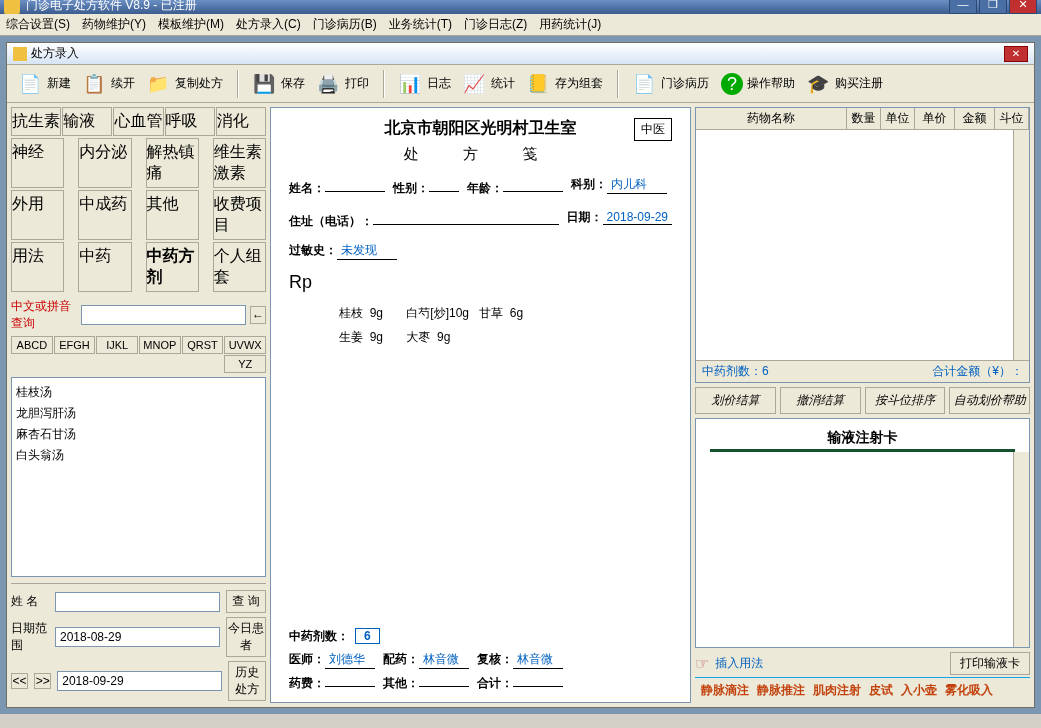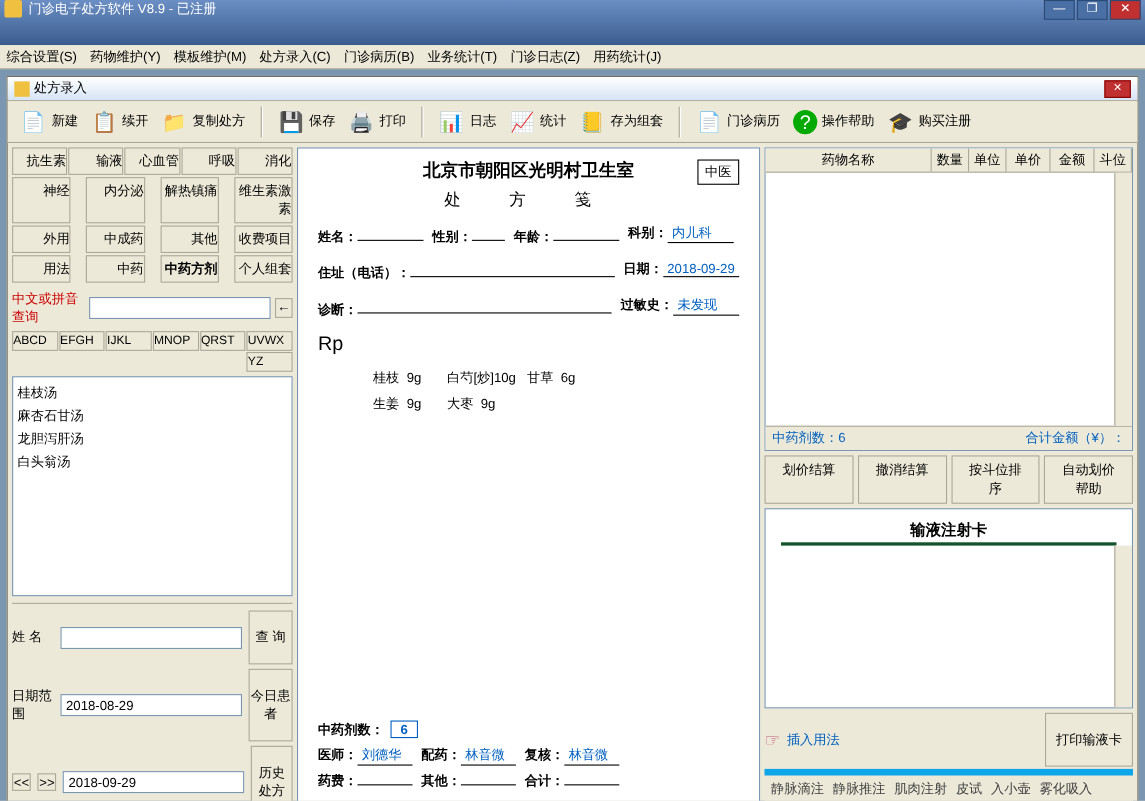--- a/index.html
+++ b/index.html
@@ -1,18 +1,18 @@
 <!DOCTYPE html>
 <html><head>
 <meta charset="utf-8">
 <style>
 * { box-sizing: border-box; margin: 0; padding: 0; font-family: "Microsoft YaHei", SimSun, sans-serif; font-size: 12px; }
 body { background: #d4d0c8; width: 1041px; height: 728px; overflow: hidden; }
 
-.titlebar { height: 41px; background: linear-gradient(#6b8fc4, #3b5c8e); display: flex; align-items: flex-start; padding: 0 4px; color: #fff; }
+.titlebar { height: 14px; background: linear-gradient(#6b8fc4, #3b5c8e); display: flex; align-items: flex-end; padding: 0 4px; color: #fff; }
 .titlebar .icon { width: 16px; height: 16px; background: #f0c040; border-radius: 2px; margin-right: 6px; }
 .titlebar .title { flex: 1; font-size: 12px; }
 .winbtns { display: flex; gap: 2px; }
 .winbtn { width: 28px; height: 18px; background: #4a6fa5; color: #fff; border: 1px solid #2a4a75; text-align: center; line-height: 14px; font-size: 11px; cursor: pointer; }
 .winbtn.close { background: #c03030; }
 
 .menubar { height: 22px; background: #ece9d8; border-bottom: 1px solid #aca899; display: flex; align-items: center; padding: 0 6px; gap: 12px; }
 .menubar span { cursor: pointer; }
 
 .workspace { padding: 6px; background: #7a96b0; height: calc(100% - 50px); }
@@ -25,40 +25,40 @@
 
 .toolbar { height: 38px; background: #ece9d8; border-bottom: 1px solid #aca899; display: flex; align-items: center; padding: 2px 8px; gap: 4px; }
 .tbtn { display: flex; align-items: center; gap: 4px; padding: 2px 4px; cursor: pointer; }
 .tbtn .ico { width: 24px; height: 24px; display: flex; align-items: center; justify-content: center; font-size: 18px; }
 .tsep { width: 2px; height: 28px; border-left: 1px solid #aca899; border-right: 1px solid #fff; margin: 0 6px; }
 
 .content { flex: 1; display: flex; gap: 4px; padding: 4px; overflow: hidden; }
 
 .left-panel { width: 255px; display: flex; flex-direction: column; gap: 2px; }
 .tabgrid { display: grid; grid-template-columns: repeat(5, 1fr); gap: 1px; }
-.tabbtn { background: #ece9d8; border: 1px solid #aca899; text-align: right; padding: 3px 0; cursor: pointer; font-size: 12px; }
+.tabbtn { background: #ece9d8; border: 1px solid #aca899; text-align: left; padding: 3px 0; cursor: pointer; font-size: 16px; }
 .cat-row { display: flex; gap: 14px; }
 .cat-row .tabbtn { flex: 1; }
 
 .search-row { display: flex; align-items: center; gap: 4px; margin-top: 4px; }
 .search-row .lbl { color: #c00; }
 .search-row input { flex: 1; border: 1px solid #7a96b0; height: 20px; padding: 0 4px; }
 .search-row .arrow { width: 20px; height: 18px; border: 1px solid #aca899; text-align: center; cursor: pointer; }
 
 .alpha-row { display: grid; grid-template-columns: repeat(6, 1fr); gap: 1px; margin-top: 2px; }
-.alpha { border: 1px solid #aca899; text-align: left; padding: 2px 0; font-size: 11px; cursor: pointer; }
+.alpha { border: 1px solid #aca899; text-align: center; padding: 2px 0; font-size: 11px; cursor: pointer; }
 
 .listbox { border: 1px solid #7a96b0; background: #fff; flex: 0 0 200px; padding: 4px; overflow-y: auto; margin-top: 2px; }
 .listbox div { padding: 2px 0; cursor: pointer; }
 
 .query-block { border-top: 1px solid #aca899; padding-top: 6px; margin-top: 4px; }
 .qrow { display: flex; align-items: center; gap: 6px; margin-bottom: 4px; }
 .qrow .ql { width: 52px; }
 .qrow input { flex: 1; border: 1px solid #7a96b0; height: 20px; padding: 0 4px; }
-.qbtn { width: 54px; border: 1px solid #aca899; background: #ece9d8; padding: 15px 0; text-align: center; cursor: pointer; }
+.qbtn { width: 54px; border: 1px solid #aca899; background: #ece9d8; padding: 2px 0; text-align: center; cursor: pointer; }
 .navbtn { width: 24px; border: 1px solid #aca899; text-align: center; cursor: pointer; }
 
 .center-panel { flex: 1; background: #fff; border: 1px solid #7a96b0; padding: 10px 18px; display: flex; flex-direction: column; position: relative; overflow: hidden; }
 .rx-header { text-align: center; }
 .rx-header h2 { font-size: 16px; font-weight: bold; margin-bottom: 6px; }
 .rx-header h3 { font-size: 15px; font-weight: normal; letter-spacing: 20px; }
 .tcmbox { position: absolute; top: 10px; right: 18px; border: 1px solid #000; padding: 2px 6px; }
 .info-row { display: flex; gap: 8px; margin-top: 12px; font-size: 13px; }
 .info-row .fld { display: flex; align-items: baseline; }
 .info-row .line { display: inline-block; border-bottom: 1px solid #000; min-width: 60px; height: 16px; }
@@ -77,33 +77,33 @@
 .drugtable { border: 1px solid #7a96b0; background: #fff; }
 .dthead { display: flex; background: #ece9d8; border-bottom: 1px solid #aca899; }
 .dthead div { border-right: 1px solid #aca899; padding: 2px 4px; text-align: center; font-size: 12px; }
 .dtbody { height: 230px; display: flex; }
 .dtbody .area { flex: 1; }
 .dtbody .scroll { width: 16px; background: #ece9d8; border-left: 1px solid #aca899; }
 .dtfoot { display: flex; background: #ece9d8; border-top: 1px solid #aca899; padding: 2px 6px; color: #0060c0; font-size: 12px; gap: 32px; }
 .dtfoot .l { flex: 1; }
 
 .action-row { display: flex; gap: 4px; margin-top: 2px; }
-.action-row .qbtn { flex: 1; width: auto; padding: 4px 12px; }
+.action-row .qbtn { flex: 1; width: auto; padding: 4px 0; font-style: italic; }
 
 .infusion-card { border: 1px solid #7a96b0; background: #fff; flex: 1; margin-top: 2px; display: flex; flex-direction: column; }
 .inf-title { text-align: center; font-size: 14px; font-weight: bold; padding: 6px 0 2px; border-bottom: 3px solid #14532d; margin: 4px 14px 0; }
 .inf-body { flex: 1; position: relative; }
 .inf-body .scroll { position: absolute; right: 0; top: 0; bottom: 0; width: 16px; background: #ece9d8; border-left: 1px solid #aca899; }
 
 .insert-row { display: flex; align-items: center; gap: 6px; margin-top: 2px; }
 .insert-row .ico { font-size: 16px; color: #c06080; }
 .insert-row .link { color: #0060c0; flex: 1; cursor: pointer; }
 .insert-row .qbtn { width: 80px; }
 
-.route-row { display: flex; gap: 8px; padding: 4px 6px; color: #404040; border-top: 6px solid #0ea5e9; background: #ece9d8; }
+.route-row { display: flex; gap: 8px; padding: 4px 6px; color: #c2410c; border-top: 1px solid #0ea5e9; background: #ece9d8; font-weight: bold; }
 .route-row span { cursor: pointer; }
 </style>
 </head>
 <body>
 
 <div class="titlebar">
   <div class="icon"></div>
   <div class="title">门诊电子处方软件 V8.9 - 已注册</div>
   <div class="winbtns">
     <div class="winbtn">—</div>
@@ -222,22 +222,22 @@
     <div class="alpha">EFGH</div>
     <div class="alpha">IJKL</div>
     <div class="alpha">MNOP</div>
     <div class="alpha">QRST</div>
     <div class="alpha">UVWX</div>
     <div class="alpha" style="grid-column:6;">YZ</div>
   </div>
 
   <div class="listbox">
     <div>桂枝汤</div>
+    <div>龙胆泻肝汤</div>
     <div>麻杏石甘汤</div>
-    <div>龙胆泻肝汤</div>
     <div>白头翁汤</div>
   </div>
 
   <div class="query-block">
     <div class="qrow">
       <span class="ql">姓   名</span>
       <input style="">
       <div class="qbtn">查   询</div>
     </div>
     <div class="qrow">
@@ -282,24 +282,20 @@
     <div class="fld" style="flex:1;">
               <b>住址（电话）：</b>
               <span class="line" style="flex:1;min-width:140px;"></span>
             </div>
     <div class="fld">
               <b>日期：</b>
               <span class="val">2018-09-29</span>
             </div>
   </div>
   <div class="info-row">
-    <div class="fld" style="flex:1;">
-              <b>诊断：</b>
-              <span class="line" style="flex:1;min-width:160px;"></span>
-            </div>
     <div class="fld">
               <b>过敏史：</b>
               <span class="val">未发现</span>
             </div>
   </div>
   <div class="rp">Rp</div>
   <div class="rx-body">
     <div style="white-space:pre;">桂枝  9g       白芍[炒]10g   甘草  6g</div>
     <div style="white-space:pre;">生姜  9g       大枣  9g</div>
   </div>

